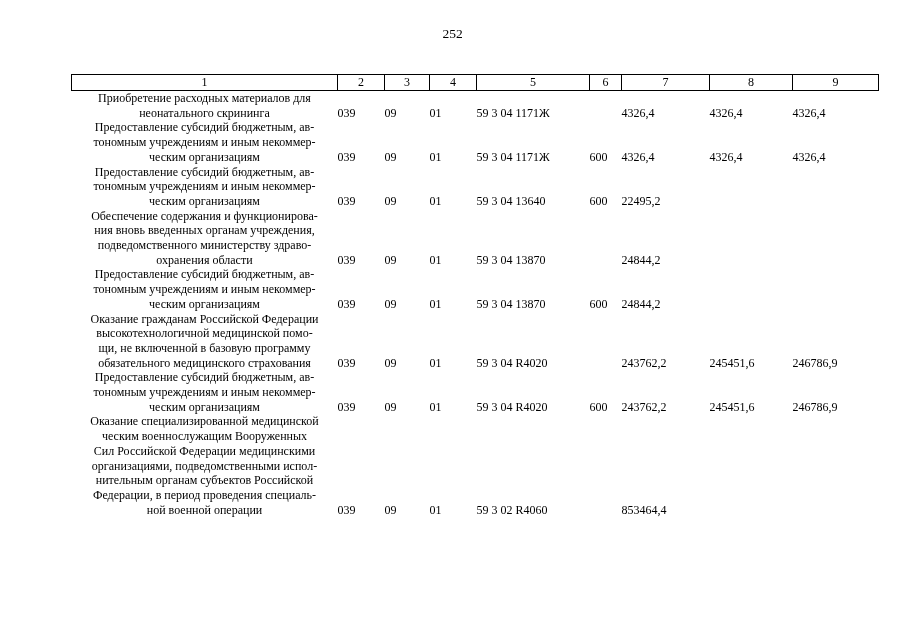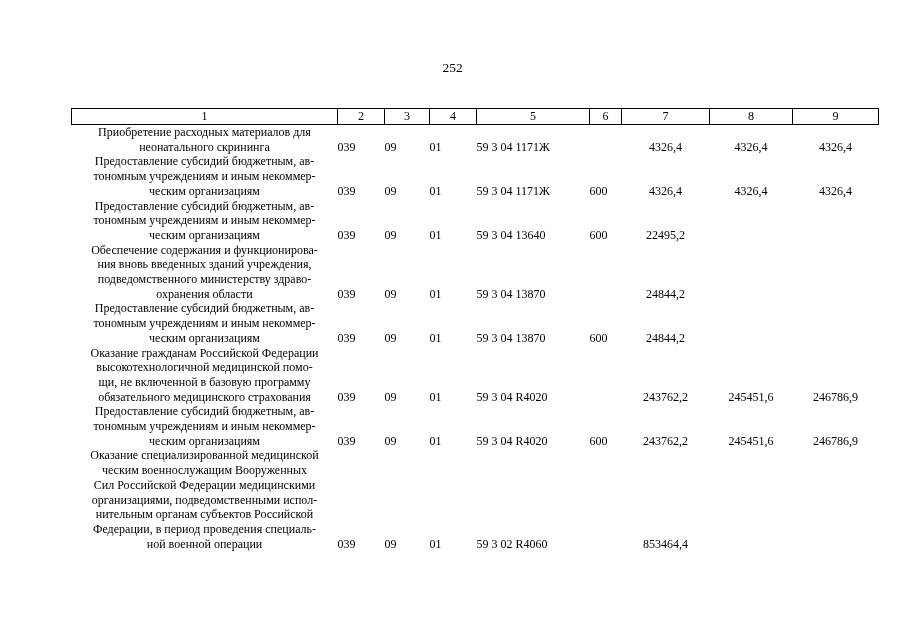--- a/index.html
+++ b/index.html
@@ -11,21 +11,20 @@
     color: #000000;
     font-family: "Liberation Serif", serif;
     overflow: hidden;
   }
   .page {
     position: relative;
     width: 905px;
     height: 488px;
     box-sizing: border-box;
     padding-top: 26px;
-    margin-top: 34px;
   }
   .page-number {
     text-align: center;
     font-size: 13.5px;
     line-height: 15px;
   }
   table.budget {
     border-collapse: collapse;
     table-layout: fixed;
     margin: 33px 0 0 71px;
@@ -46,21 +45,21 @@
     padding: 0;
   }
   td.col-name {
     white-space: pre-line;
     text-align: center;
     padding-left: 8px;
     padding-right: 4px;
     font-family: Liberation Serif, serif;
   }
   td.col-center { text-align: left; }
-  td.col-sum { text-align: center; padding-right: 2px; }
+  td.col-sum { text-align: left; padding-right: 2px; }
 </style>
 </head>
 <body>
 
 <div class="page">
   <div class="page-number">252</div>
 
   <table class="budget">
     <colgroup>
       <col style="width:266px">
@@ -120,21 +119,21 @@
     <td class="col-center">09</td>
     <td class="col-center">01</td>
     <td class="col-center">59 3 04 13640</td>
     <td class="col-center">600</td>
     <td class="col-sum">22495,2</td>
     <td class="col-sum"></td>
     <td class="col-sum"></td>
   </tr>
         <tr>
     <td class="col-name">Обеспечение содержания и функционирова-
-ния вновь введенных зданий учреждения,
+ния вновь введенных органам учреждения,
 подведомственного министерству здраво-
 охранения области</td>
     <td class="col-center">039</td>
     <td class="col-center">09</td>
     <td class="col-center">01</td>
     <td class="col-center">59 3 04 13870</td>
     <td class="col-center"></td>
     <td class="col-sum">24844,2</td>
     <td class="col-sum"></td>
     <td class="col-sum"></td>

